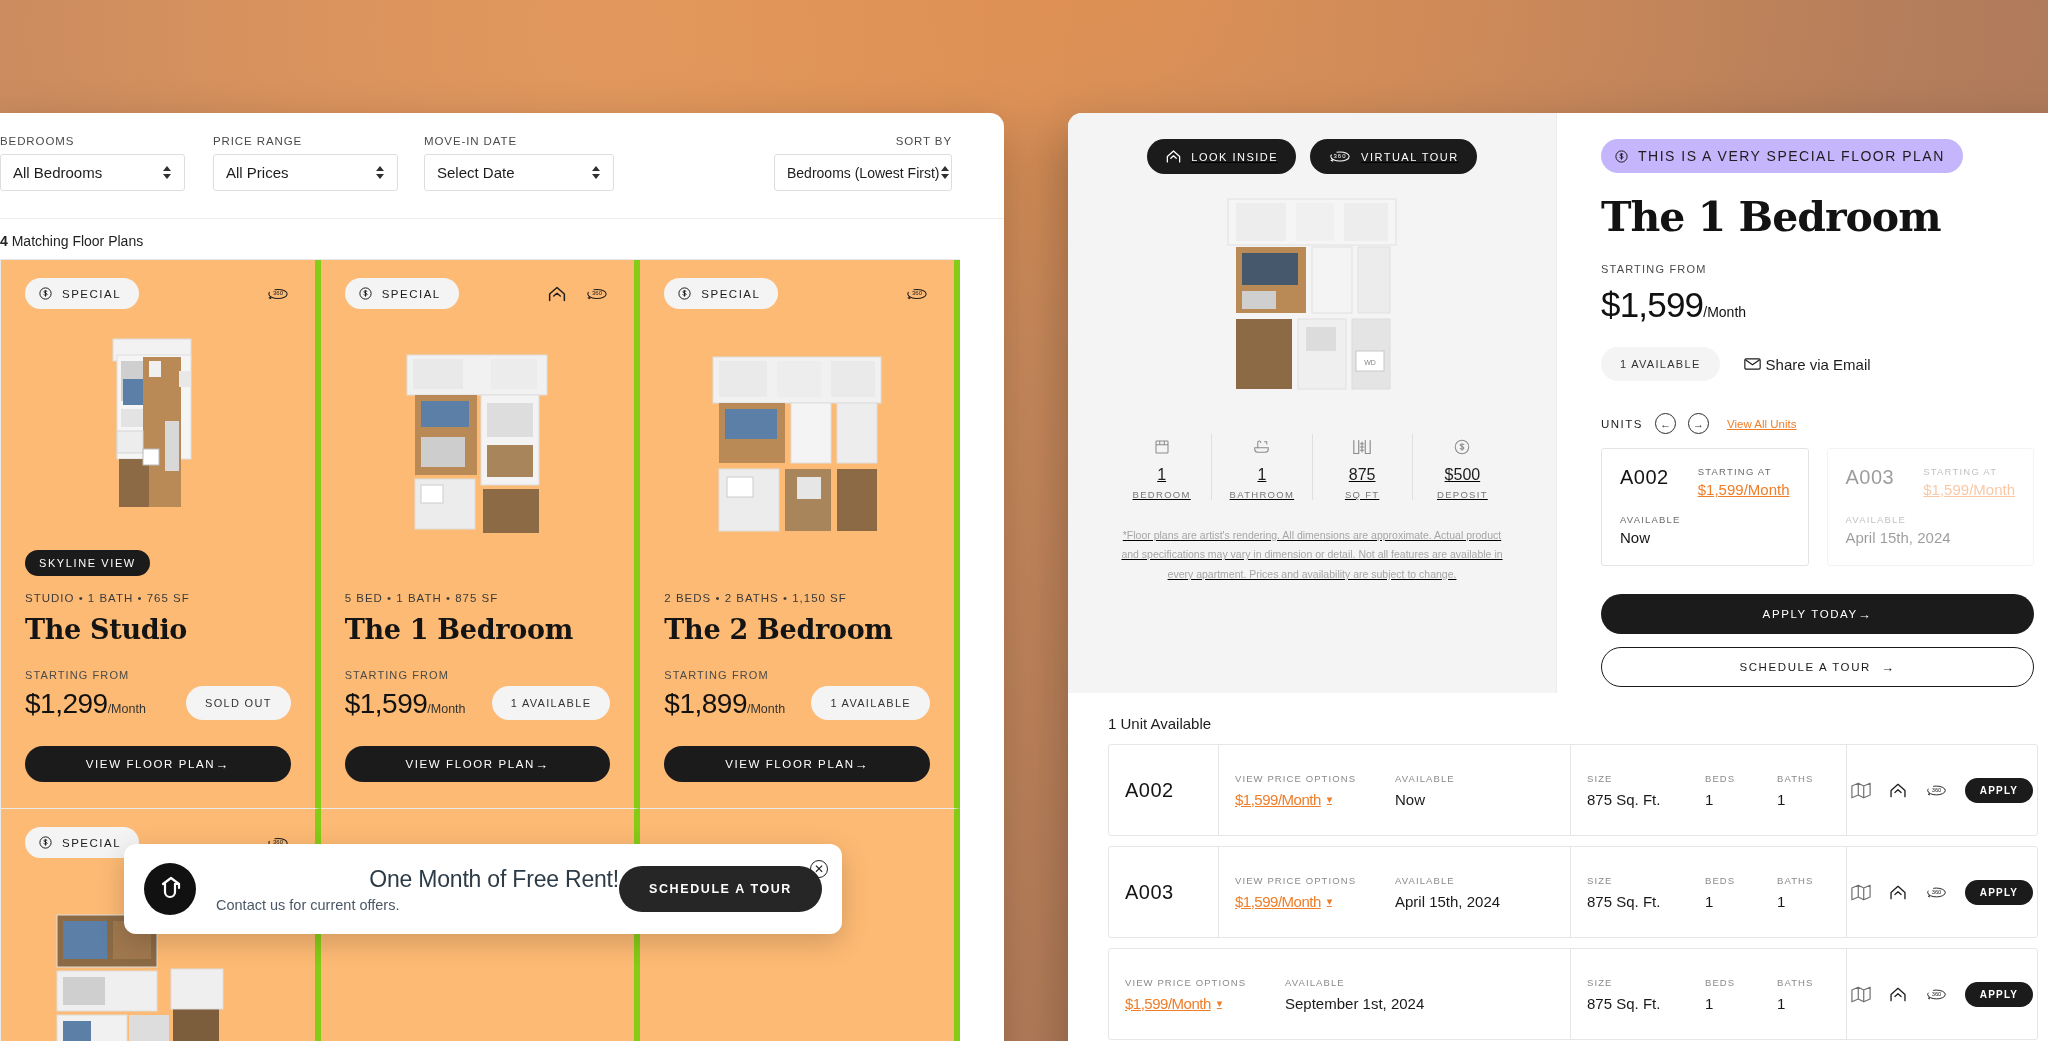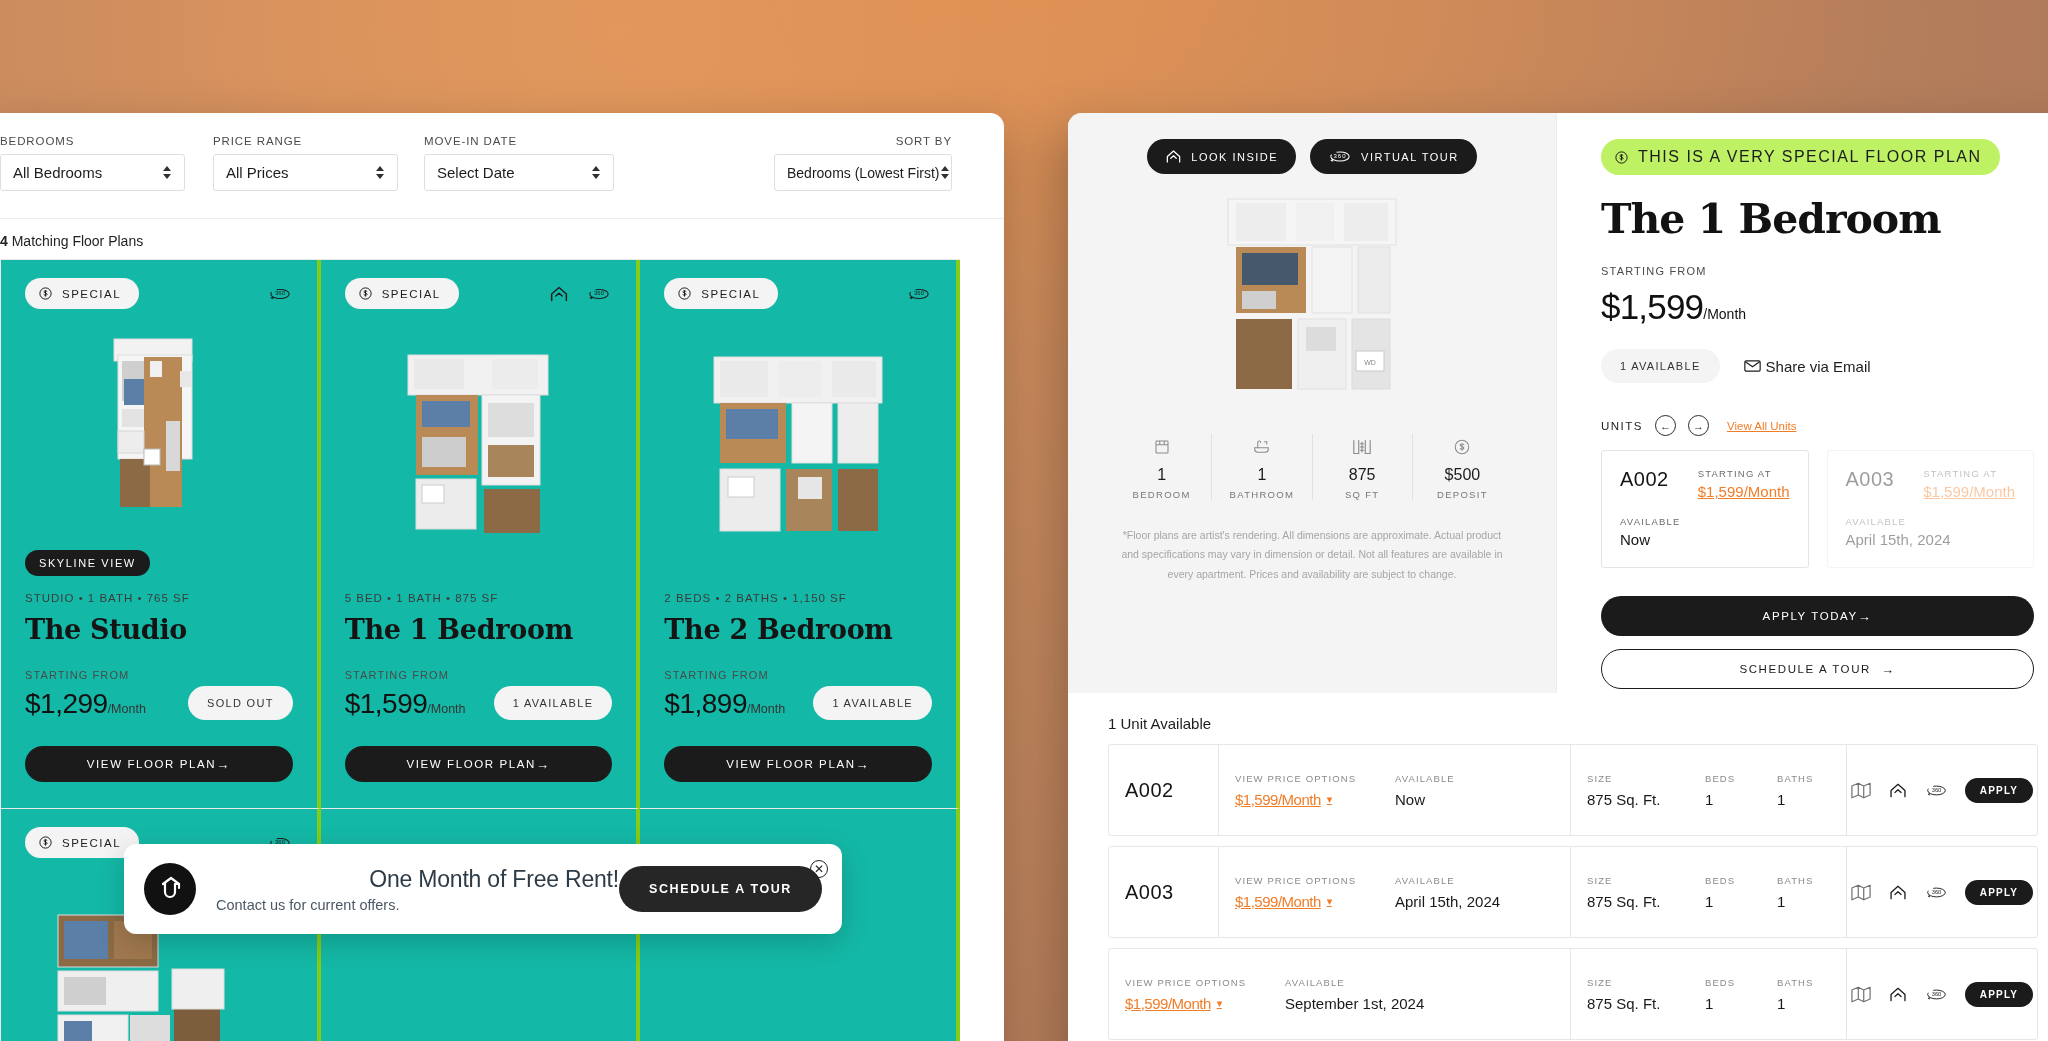--- a/index.html
+++ b/index.html
@@ -59,22 +59,22 @@
   }
   .results-head b { font-weight: 700; }
 
   .cards-grid {
     display: grid; grid-template-columns: repeat(3, 1fr);
     border-top: 1px solid #e9e9e9;
     border-left: 1px solid #e9e9e9;
     margin: 0 14px; width: 960px;
   }
   .fp-card {
-    border-right: 4px solid #84cc16; border-bottom: 1px solid #e9e9e9;
-    padding: 18px 24px 26px 24px; position: relative; background: #14b8a6;
+    border-right: 6px solid #84cc16; border-bottom: 1px solid #e9e9e9;
+    padding: 18px 24px 26px 24px; position: relative; background: #fdba74;
     min-height: 497px; display:flex; flex-direction:column;
   }
   .card-top { display:flex; align-items:center; justify-content:space-between; }
   .pill-special {
     display: inline-flex; align-items: center; gap: 9px;
     background: #f4f4f4; border-radius: 40px; padding: 8px 18px 8px 13px;
     font-size: 11.5px; letter-spacing: 1.5px; color: #1d1d1d; font-weight: 500;
   }
   .card-top-icons { display:flex; align-items:center; gap: 14px; }
   .icon-btn { width: 26px; height: 22px; display:flex; align-items:center; justify-content:center; }
@@ -134,21 +134,21 @@
 
   
   #right-window {
     position: absolute; left: 1068px; top: 113px; width: 1010px; height: 960px;
     background: #fff; border-radius: 14px 0 0 14px;
     box-shadow: -14px 18px 50px rgba(0,0,0,.26); overflow: hidden;
   }
   .detail-hero { display:flex; height: 580px; }
   .hero-left {
     flex: 0 0 488px; background: #f4f4f4; position:relative;
-    display:flex; flex-direction:column; align-items:center; padding-top: 26px;
+    display:flex; flex-direction:column; align-items:center; padding-top: 26px; text-decoration: underline;
   }
   .hero-pills { display:flex; gap: 14px; }
   .pill-dark {
     display:inline-flex; align-items:center; gap:9px; background:#1b1b1b; color:#fff;
     border-radius: 40px; padding: 9px 18px; font-size: 11px; letter-spacing: 1.5px; font-weight: 500;
   }
   .hero-img { margin-top: 14px; width: 330px; height: 220px; display:flex; align-items:center; justify-content:center; }
   .specs-row {
     margin-top: 26px; display:flex; width: 400px;
   }
@@ -160,23 +160,23 @@
   .spec-ico { height: 26px; display:flex; align-items:center; justify-content:center; }
   .spec-val { font-size: 16px; color:#1c1c1c; margin-top: 6px; }
   .spec-lab { font-size: 9.5px; letter-spacing: 1.3px; color:#777; margin-top: 5px; }
   .disclaimer {
     margin-top: 26px; width: 386px; text-align:center;
     font-size: 10.5px; line-height: 1.85; color:#a6a6a6;
   }
 
   .hero-right { flex:1; padding: 26px 44px 0 44px; background:#fff; border-left:1px solid #ececec;}
   .pill-light {
-    display:inline-flex; align-items:center; gap: 9px; background:#bef264;
+    display:inline-flex; align-items:center; gap: 9px; background:#c4b5fd;
     border-radius: 40px; padding: 9px 18px 9px 13px;
-    font-size: 16px; letter-spacing: 1.5px; color:#1d1d1d; font-weight: 500;
+    font-size: 14px; letter-spacing: 1.5px; color:#1d1d1d; font-weight: 500;
   }
   .detail-title {
     font-family:"DejaVu Serif", serif; font-size: 41px; font-weight: 700;
     color:#121212; margin-top: 20px; letter-spacing:-1px;
   }
   .detail-starting { font-size: 11px; letter-spacing: 1.2px; color:#4a4a4a; margin-top: 22px; }
   .detail-price { font-size: 35px; color:#111; margin-top: 10px; letter-spacing:-.8px;}
   .detail-price .per { font-size: 14px; letter-spacing: 0; }
   .detail-availrow { display:flex; align-items:center; gap: 24px; margin-top: 22px; }
   .share { display:flex; align-items:center; gap: 5px; font-size: 15px; color:#1d1d1d; }

